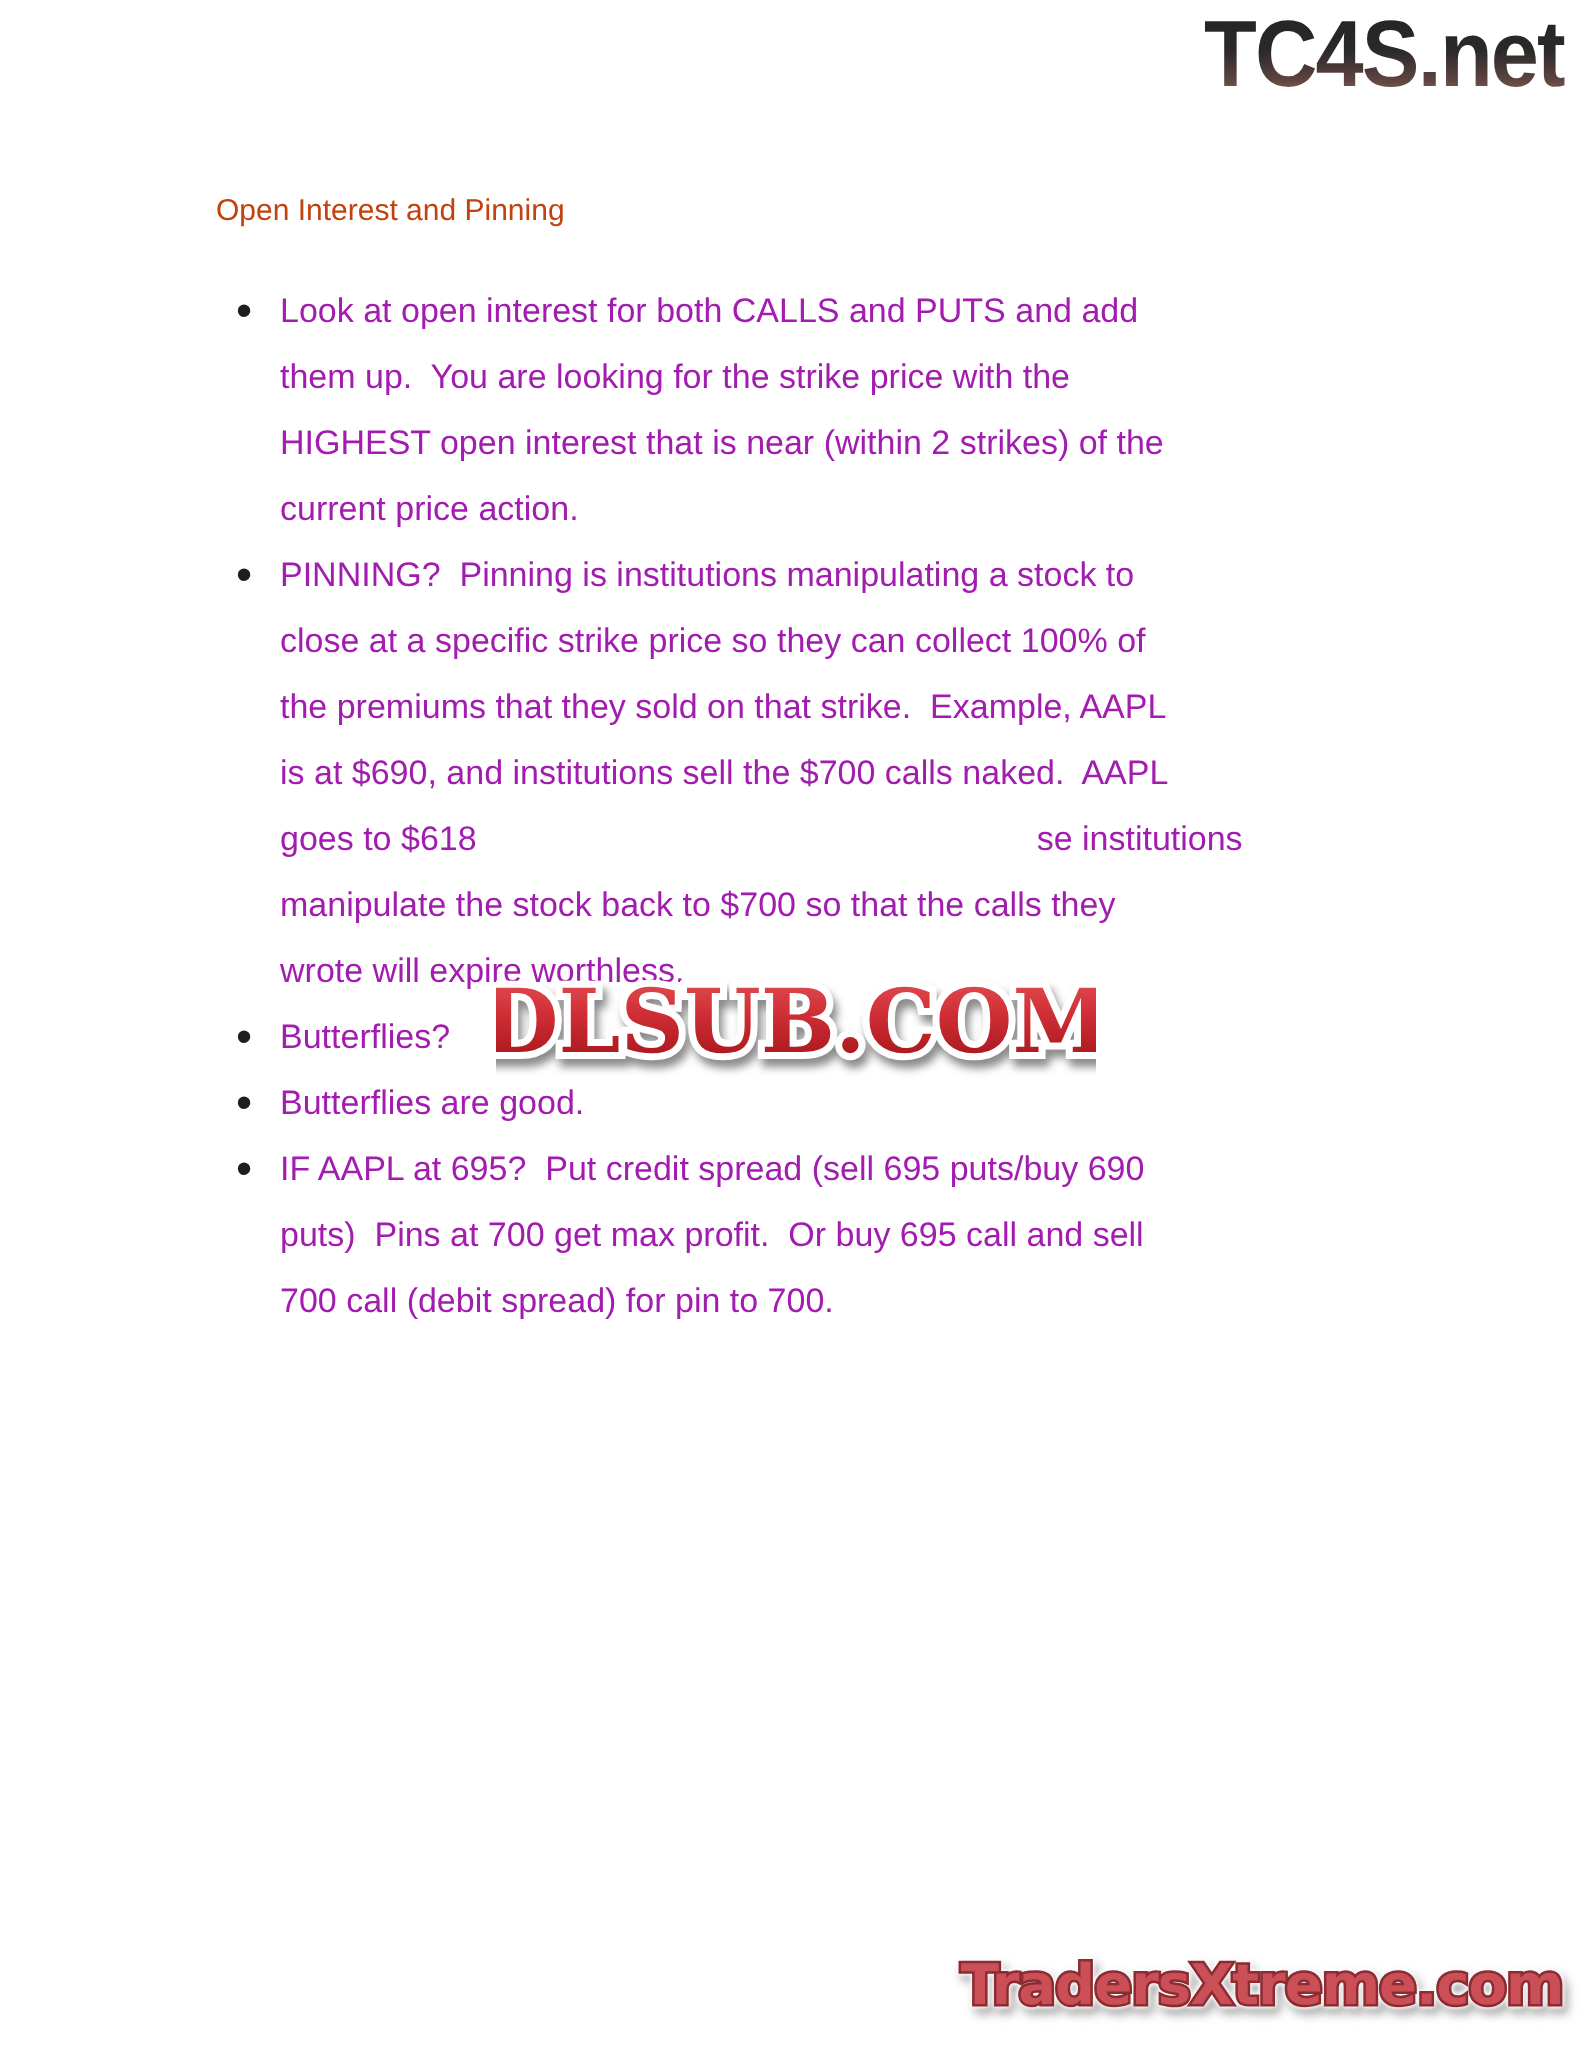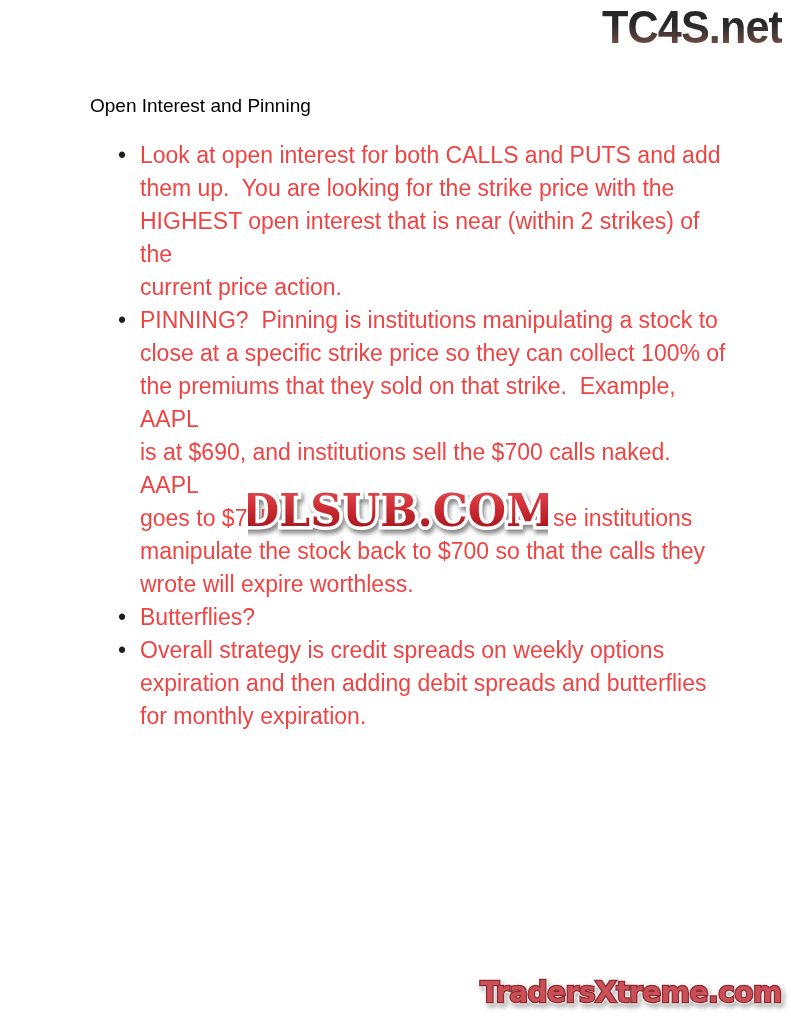--- a/index.html
+++ b/index.html
@@ -27,40 +27,40 @@
     background-clip: text;
     -webkit-text-fill-color: transparent;
     color: transparent;
     filter: blur(0.3px);
     white-space: nowrap;
   }
 
   
   .doc-heading {
     position: absolute;
-    left: 90px; top: 93px;
-    font-size: 19px;
+    left: 108px; top: 93px;
+    font-size: 15px;
     line-height: 26px;
-    color: #000000;
+    color: #c2410c;
   }
 
   
   .bullet-list {
     position: absolute;
     left: 117px; top: 139px;
     width: 610px;
     margin: 0; padding: 0;
     list-style: none;
   }
   .bullet-list li {
     position: relative;
     padding-left: 23px;
-    font-size: 23px;
+    font-size: 17px;
     line-height: 33px;
-    color: #ef4444;
+    color: #a21caf;
     white-space: pre-wrap;
   }
   .bullet-list li::before {
     content: "\2022";
     position: absolute;
     left: 1px; top: 0;
     font-size: 23px;
     color: #1e1e1e;
   }
   .wm-gap { display: inline-block; width: 280px; }
@@ -99,27 +99,28 @@
 
 <ul class="bullet-list">
   <li><span>Look at open interest for both CALLS and PUTS and add
 them up.  You are looking for the strike price with the
 HIGHEST open interest that is near (within 2 strikes) of the
 current price action.</span></li>
   <li><span>PINNING?  Pinning is institutions manipulating a stock to
 close at a specific strike price so they can collect 100% of
 the premiums that they sold on that strike.  Example, AAPL
 is at $690, and institutions sell the $700 calls naked.  AAPL
-goes to $705</span><span class="wm-gap"></span><span>se institutions
+goes to $618</span><span class="wm-gap"></span><span>se institutions
 manipulate the stock back to $700 so that the calls they
 wrote will expire worthless.</span></li>
   <li><span>Butterflies?</span></li>
-  <li><span>Overall strategy is credit spreads on weekly options
-expiration and then adding debit spreads and butterflies
-for monthly expiration.</span></li>
+  <li><span>Butterflies are good.</span></li>
+  <li><span>IF AAPL at 695?  Put credit spread (sell 695 puts/buy 690
+puts)  Pins at 700 get max profit.  Or buy 695 call and sell
+700 call (debit spread) for pin to 700.</span></li>
 </ul>
 
 <svg class="dlsub-wm" viewBox="0 0 300 62" xmlns="http://www.w3.org/2000/svg">
   <defs>
     <linearGradient id="wmgrad" x1="0" y1="0" x2="0" y2="1">
       <stop offset="0%" stop-color="#e25257"></stop>
       <stop offset="40%" stop-color="#d12f36"></stop>
       <stop offset="100%" stop-color="#9c0f16"></stop>
     </linearGradient>
   </defs>

